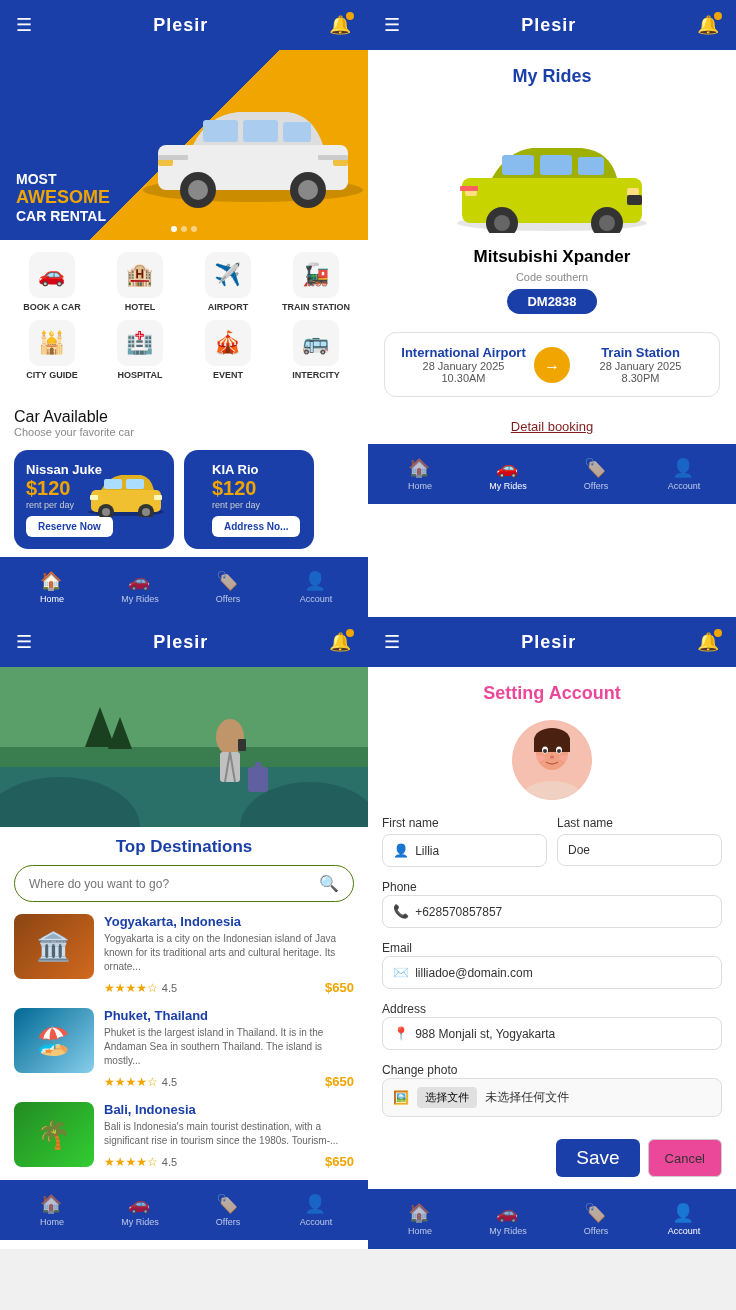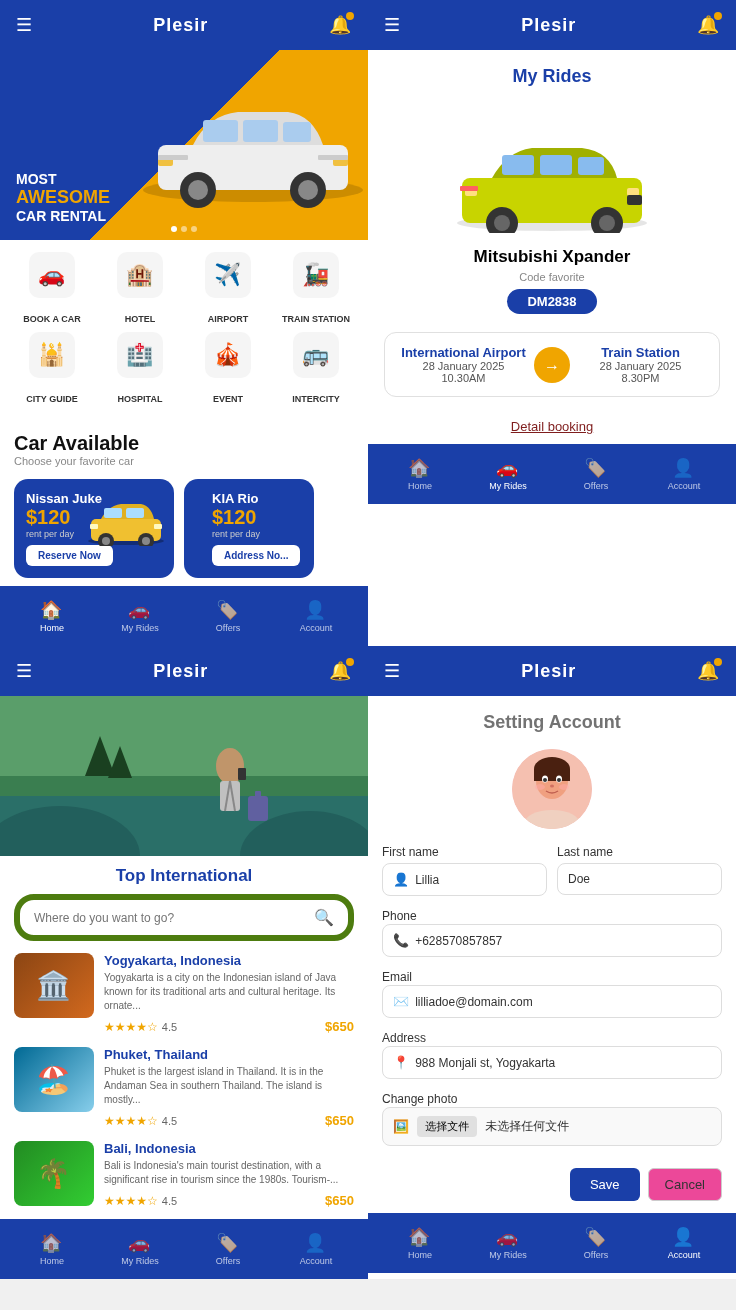--- a/index.html
+++ b/index.html
@@ -129,30 +129,29 @@
       display: flex; align-items: center; justify-content: center;
       font-size: 22px;
       margin-bottom: 4px;
     }
     .cat-label {
       font-size: 9px;
       text-align: center;
       color: #333;
       text-transform: uppercase;
       font-weight: bold;
-      margin-top: 12px;
     }
 
     
     .section-title-area {
       padding: 8px 14px 4px;
     }
     .section-title {
-      font-size: 20px;
-      font-weight: bold;
+      font-size: 16px;
+      font-weight: normal;
       color: #111;
     }
     .section-sub {
       font-size: 11px;
       color: #888;
     }
     .car-cards {
       display: flex;
       gap: 10px;
       padding: 8px 14px;
@@ -300,21 +299,21 @@
     .dest-title {
       text-align: center;
       font-size: 17px;
       font-weight: bold;
       color: #1a3fa8;
       margin-bottom: 8px;
     }
     .search-box {
       display: flex;
       align-items: center;
-      border: 6px solid #4d7c0f;
+      border: 1px solid #4d7c0f;
       border-radius: 20px;
       padding: 8px 14px;
       margin-bottom: 12px;
     }
     .search-input {
       border: none;
       outline: none;
       flex: 1;
       font-size: 12px;
       color: #999;
@@ -352,21 +351,21 @@
     .stars { color: #f0a500; font-size: 12px; }
     .rating { font-size: 11px; color: #666; margin-left: 4px; }
     .price { font-size: 13px; font-weight: bold; color: #f0a500; }
 
     
     .setting-title {
       text-align: center;
       padding: 16px;
       font-size: 18px;
       font-weight: bold;
-      color: #737373;
+      color: #ec4899;
     }
     .avatar-area {
       text-align: center;
       margin-bottom: 12px;
     }
     .avatar-circle {
       width: 80px; height: 80px;
       border-radius: 50%;
       background: #f5c0c0;
       display: inline-flex;
@@ -429,21 +428,21 @@
       justify-content: flex-end;
       gap: 8px;
       padding: 12px 14px;
     }
     .btn-save {
       background: #1a3fa8;
       color: white;
       border: none;
       border-radius: 6px;
       padding: 8px 20px;
-      font-size: 13px;
+      font-size: 19px;
       cursor: pointer;
     }
     .btn-cancel {
       background: #ec4899;
       color: #333;
       border: 1px solid #ccc;
       border-radius: 6px;
       padding: 8px 16px;
       font-size: 13px;
       cursor: pointer;
@@ -634,21 +633,21 @@
 
         <rect x="175" y="75" width="12" height="8" rx="2" fill="#ffe080"></rect>
         <rect x="13" y="75" width="12" height="8" rx="2" fill="#ffe080"></rect>
         <rect x="8" y="73" width="18" height="5" rx="1" fill="#ff6060"></rect>
 
         <rect x="175" y="82" width="15" height="10" rx="2" fill="#333"></rect>
       </svg>
     </div>
 
     <div class="ride-car-name">Mitsubishi Xpander</div>
-    <div class="code-booking-label">Code favorite</div>
+    <div class="code-booking-label">Code southern</div>
     <div class="code-center">
       <span class="code-booking-badge">DM2838</span>
     </div>
 
     <div class="route-card">
       <div class="route-point">
         <div class="route-point-name">International Airport</div>
         <div class="route-point-date">28 January 2025</div>
         <div class="route-point-time">10.30AM</div>
       </div>
@@ -711,21 +710,21 @@
         <line x1="230" y1="85" x2="235" y2="115" stroke="#888" stroke-width="2"></line>
 
         <rect x="238" y="72" width="8" height="12" rx="1" fill="#333"></rect>
 
         <rect x="248" y="100" width="20" height="25" rx="3" fill="#6060a0"></rect>
         <rect x="255" y="95" width="6" height="8" rx="1" fill="#6060a0"></rect>
       </svg>
     </div>
 
     <div class="dest-section">
-      <div class="dest-title">Top International</div>
+      <div class="dest-title">Top Destinations</div>
       <div class="search-box">
         <input class="search-input" type="text" placeholder="Where do you want to go?" style="">
         <span>🔍</span>
       </div>
 
       <div class="dest-list">
 
         <div class="dest-item">
           <div class="dest-img dest-img-yogya">
             <div class="dest-img-inner">🏛️</div>

